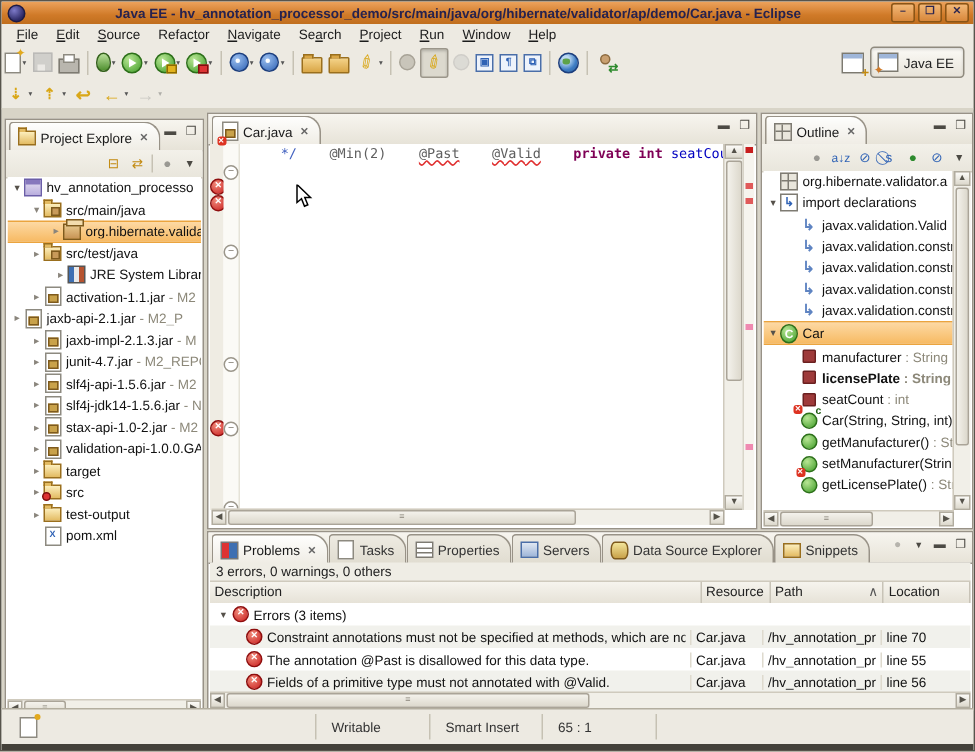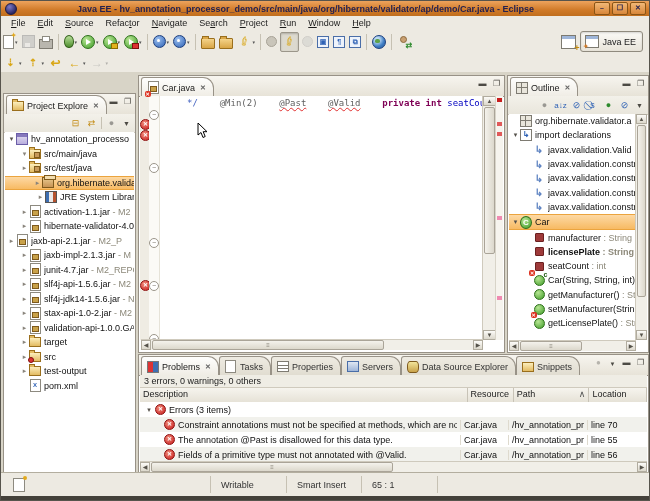--- a/index.html
+++ b/index.html
@@ -314,21 +314,21 @@
         <span class="dd">▾</span>
       </span>
       <span class="tbtn disabled">
         <span class="gly g-arrow gray">→</span>
         <span class="dd">▾</span>
       </span>
     </div>
 
   <div class="main">
 
-    <div class="panel" style="left:2px;top:21px;width:133px;height:400px;">
+    <div class="panel" style="left:2px;top:7px;width:133px;height:400px;">
       <div class="tabbar">
         <span class="etab" style="margin-left:2px;">
           <span class="tico">
               <span class="ti-folder"></span>
             </span>
           <span>Project Explore</span>
             <span class="tab-x">✕</span>
         </span>
         <span class="hdrbtns">
           <span class="hbtn">▬</span>
@@ -350,54 +350,47 @@
             </span>
             <span class="lbl">hv_annotation_processo</span>
           </span>
           <span class="trow" style="padding-left: 15px;">
             <span class="arr c">▾</span>
             <span class="tico">
               <span class="ti-srcfolder"></span>
             </span>
             <span class="lbl">src/main/java</span>
           </span>
+          <span class="trow sel" style="padding-left: 28px;">
+            <span class="arr c">▸</span>
+            <span class="tico">
+              <span class="ti-package"></span>
+            </span>
+            <span class="lbl">org.hibernate.valida</span>
+          </span>
           <span class="trow" style="padding-left: 15px;">
             <span class="arr c">▸</span>
             <span class="tico">
               <span class="ti-srcfolder"></span>
             </span>
             <span class="lbl">src/test/java</span>
           </span>
-          <span class="trow sel" style="padding-left: 28px;">
-            <span class="arr c">▸</span>
-            <span class="tico">
-              <span class="ti-package"></span>
-            </span>
-            <span class="lbl">org.hibernate.valida</span>
-          </span>
           <span class="trow" style="padding-left: 31px;">
             <span class="arr c">▸</span>
             <span class="tico">
               <span class="ti-lib"></span>
             </span>
             <span class="lbl">JRE System Library [ja</span>
           </span>
           <span class="trow" style="padding-left: 15px;">
             <span class="arr c">▸</span>
             <span class="tico">
               <span class="ti-jar"></span>
             </span>
             <span class="lbl">activation-1.1.jar<span class="sfx"> - M2</span></span>
-          </span>
-          <span class="trow" style="padding-left: 15px;">
-            <span class="arr c">▸</span>
-            <span class="tico">
-              <span class="ti-jar"></span>
-            </span>
-            <span class="lbl">hibernate-validator-4.0</span>
           </span>
           <span class="trow" style="">
             <span class="arr c">▸</span>
             <span class="tico">
               <span class="ti-jar"></span>
             </span>
             <span class="lbl">jaxb-api-2.1.jar<span class="sfx"> - M2_P</span></span>
           </span>
           <span class="trow" style="padding-left: 15px;">
             <span class="arr c">▸</span>

